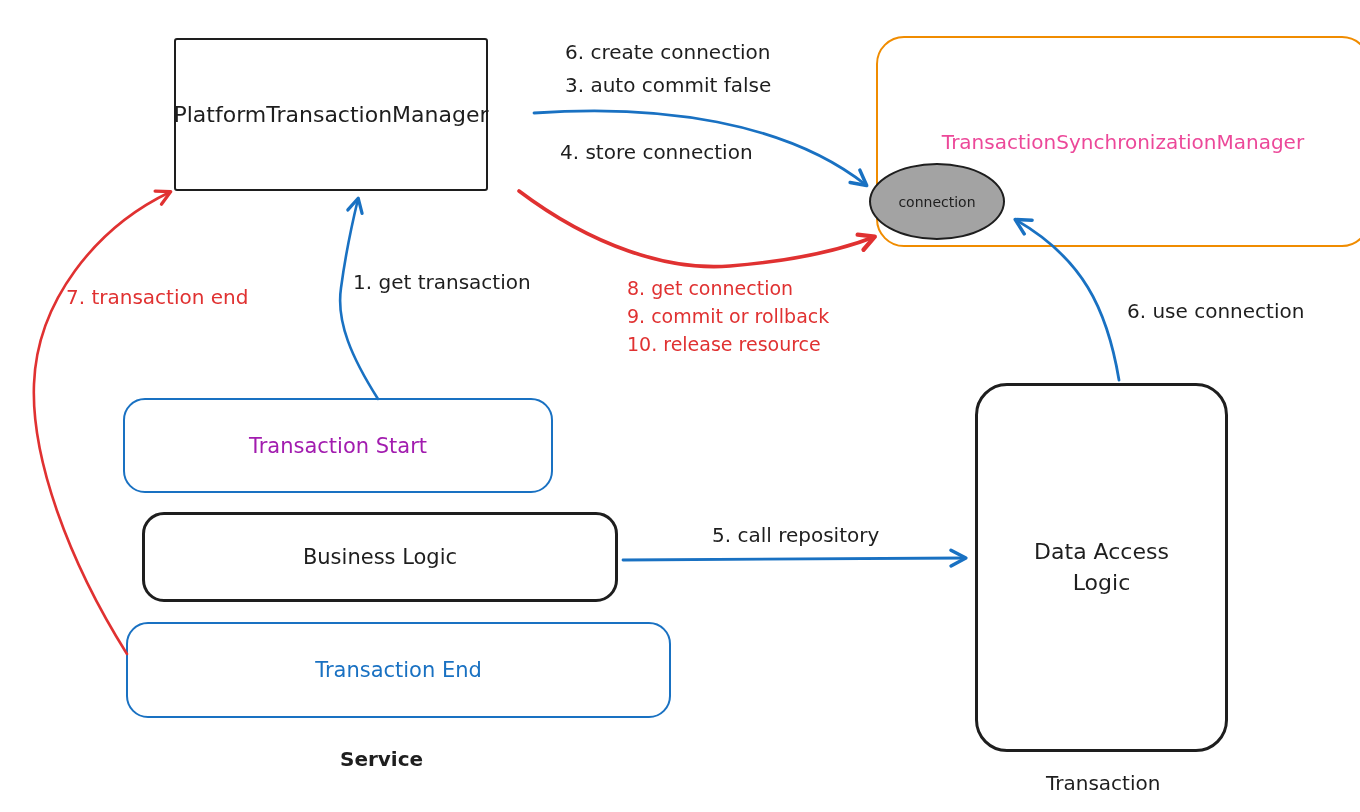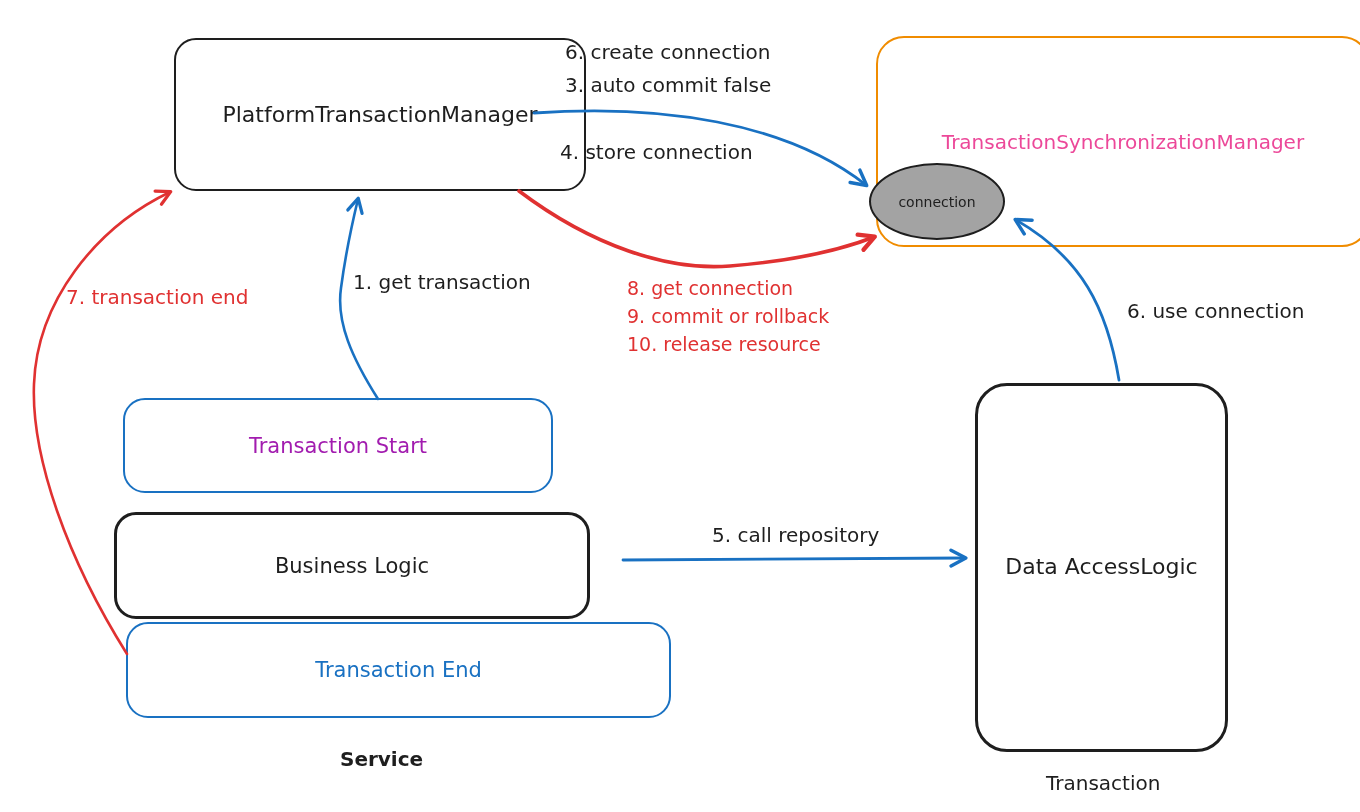--- a/index.html
+++ b/index.html
@@ -16,49 +16,49 @@
     position: absolute;
     background: #ffffff;
     display: flex;
     align-items: center;
     justify-content: center;
     text-align: center;
     z-index: 2;
     box-sizing: border-box;
   }
   .node-ptm {
-    left: 174px; top: 38px; width: 412px; height: 153px;
-    border: 2.5px solid #1e1e1e; border-radius: 22px;
+    left: 174px; top: 38px; width: 314px; height: 153px;
+    border: 2.5px solid #1e1e1e; border-radius: 3px;
     font-size: 22px;
   }
   .node-tsm {
     left: 876px; top: 36px; width: 494px; height: 211px;
     border: 2.5px solid #f08c00; border-radius: 28px;
     color: #ec4899; font-size: 20px;
   }
   .node-tx-start {
     left: 123px; top: 398px; width: 430px; height: 95px;
     border: 2.5px solid #1971c2; border-radius: 22px;
     color: #a21caf; font-size: 21px;
   }
   .node-business {
-    left: 114px; top: 512px; width: 476px; height: 107px;
+    left: 142px; top: 512px; width: 476px; height: 90px;
     border: 3px solid #1e1e1e; border-radius: 22px;
     font-size: 21px;
   }
   .node-tx-end {
     left: 126px; top: 622px; width: 545px; height: 96px;
     border: 2.5px solid #1971c2; border-radius: 22px;
     color: #1971c2; font-size: 21px;
   }
   .node-dal {
     left: 975px; top: 383px; width: 253px; height: 369px;
     border: 3px solid #1e1e1e; border-radius: 32px;
     font-size: 22px; line-height: 1.4;
-    flex-direction: row;
+    flex-direction: column;
   }
   .node-connection {
     left: 869px; top: 163px; width: 136px; height: 77px;
     border: 2.5px solid #1e1e1e; border-radius: 50%;
     background: #a3a3a3;
     font-size: 14px;
     z-index: 3;
   }
   .lbl {
     position: absolute;

